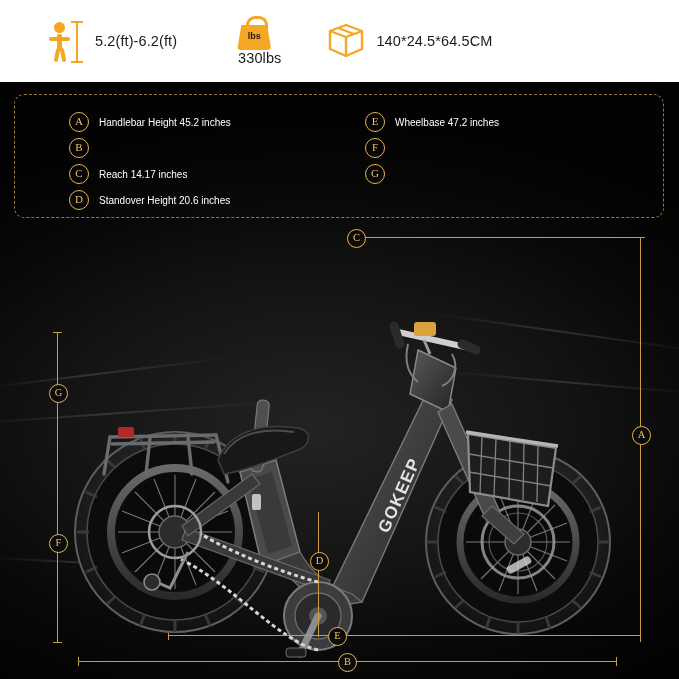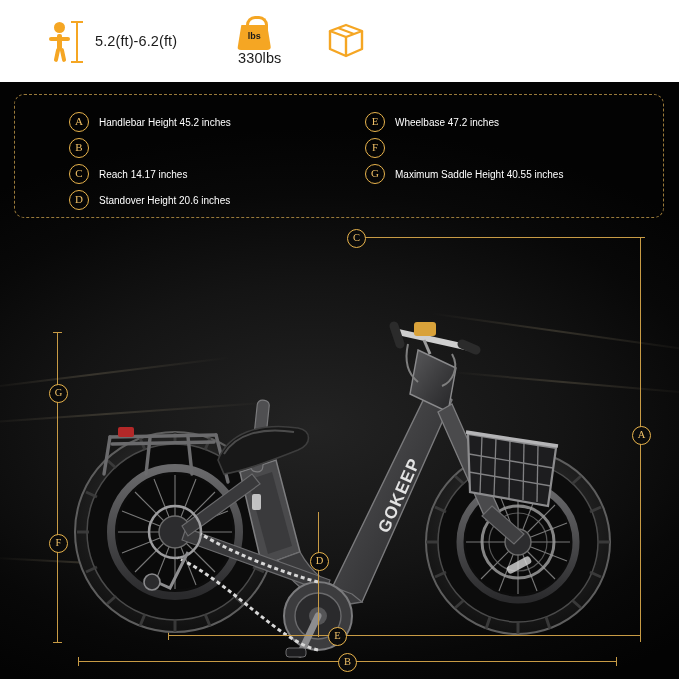--- a/index.html
+++ b/index.html
@@ -130,20 +130,21 @@
 
     <div class="spec spec-3">
       <div class="box">
         <svg width="38" height="36" viewBox="0 0 38 36">
           <path d="M19 2 L35 8 L19 14 L3 8 Z" fill="none" stroke="#f5a623" stroke-width="2.4" stroke-linejoin="round"></path>
           <path d="M3 8 L3 26 L19 33 L35 26 L35 8" fill="none" stroke="#f5a623" stroke-width="2.4" stroke-linejoin="round"></path>
           <path d="M19 14 L19 33" fill="none" stroke="#f5a623" stroke-width="2.4"></path>
           <path d="M11 5 L27 11" fill="none" stroke="#f5a623" stroke-width="2"></path>
         </svg>
       </div>
+      <div class="spec-label">140*24.5*64.5CM</div>
     </div>
 
   </div>
 
   <div class="hero">
 
     <div class="streak s1"></div>
     <div class="streak s2"></div>
     <div class="streak s3"></div>
     <div class="streak s4"></div>
@@ -170,21 +171,20 @@
       <div class="legend-col right">
         <div class="legend-row">
           <div class="badge">E</div>
           <div class="legend-text">Wheelbase 47.2 inches</div>
         </div>
         <div class="legend-row">
           <div class="badge">F</div>
         </div>
         <div class="legend-row">
           <div class="badge">G</div>
-          <div class="legend-text">Maximum Saddle Height 40.55 inches</div>
         </div>
       </div>
     </div>
 
     <div class="line hline" style="left:355px;top:155px;width:285px;"></div>
     <div class="cap cap-v" style="left:355px;top:151px;"></div>
 
     <div class="line vline" style="left:640px;top:155px;height:405px;"></div>
     <div class="cap cap-h" style="left:636px;top:155px;"></div>
 

